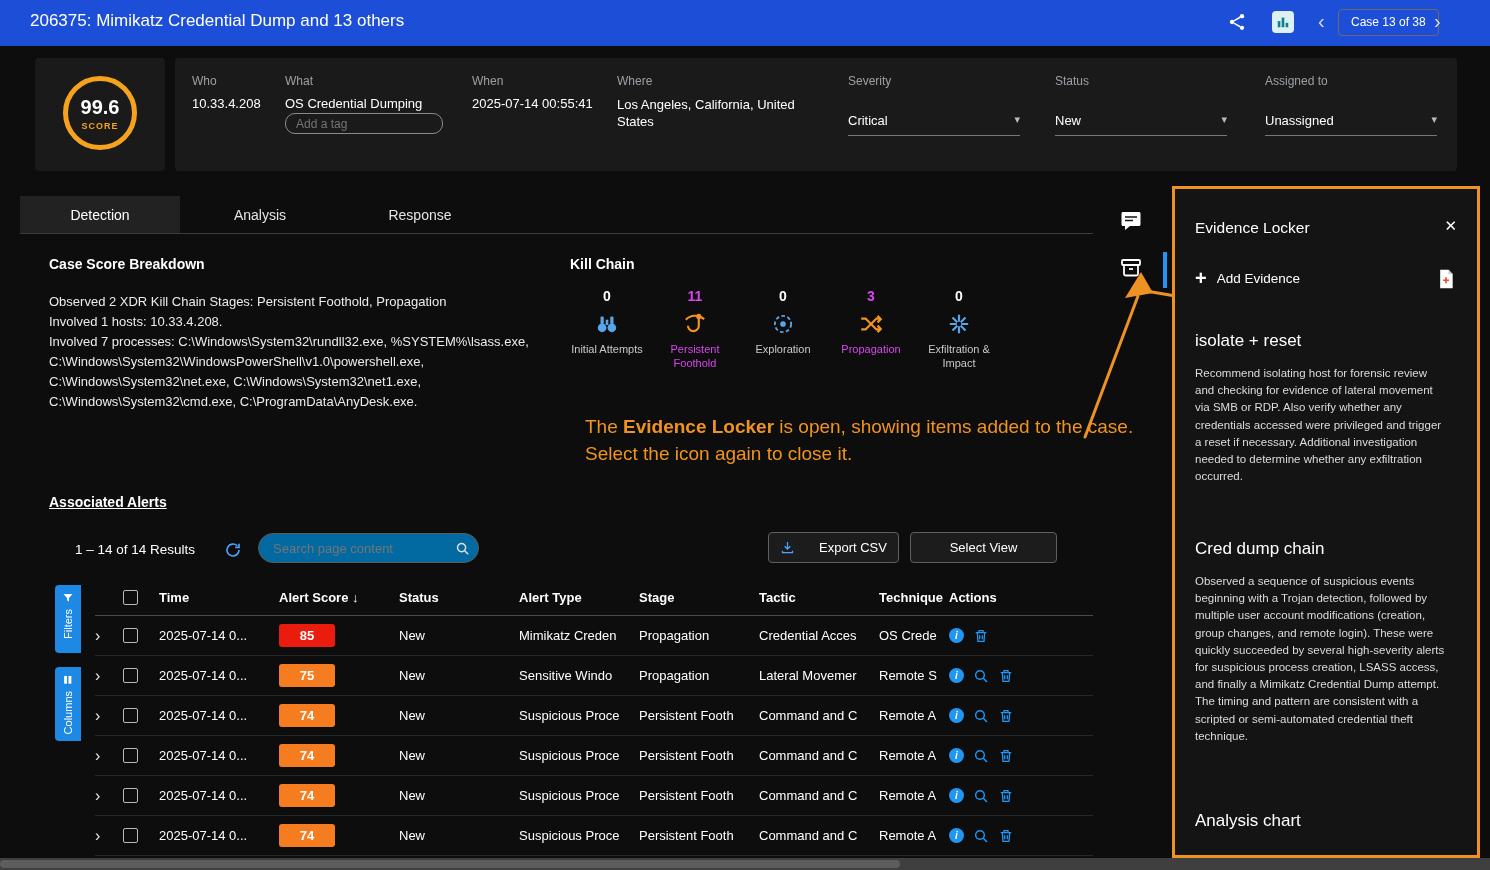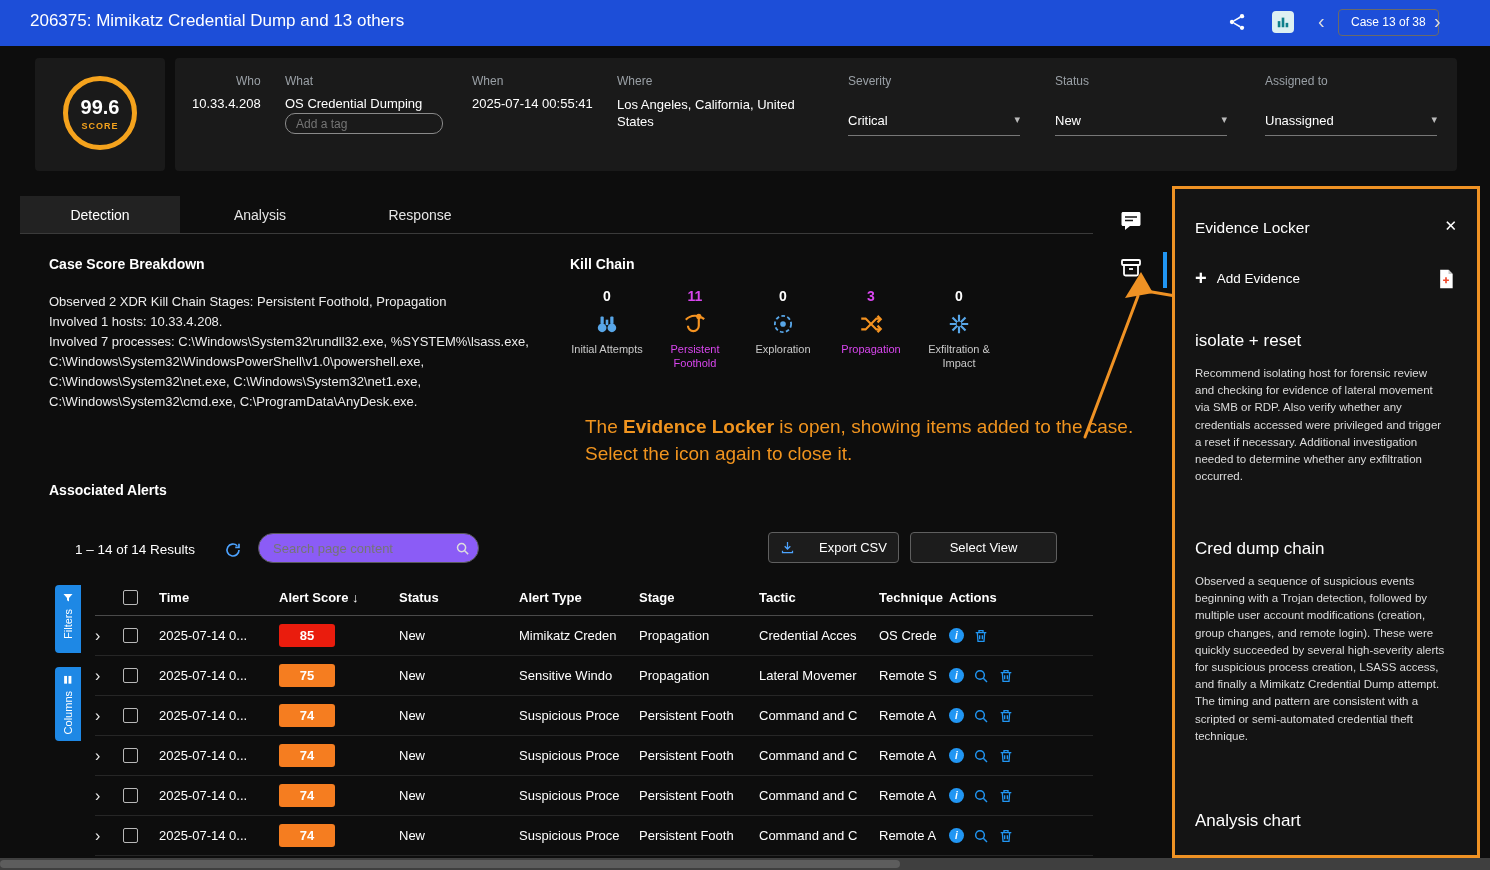--- a/index.html
+++ b/index.html
@@ -48,21 +48,21 @@
   .kc-stage.active .kc-ic { color:#f59321; }
 
   
   .annot { position:absolute; left:585px; top:413px; width:565px; font-size:19px; line-height:27px; color:#f0941f; }
   .annot b { font-weight:bold; }
   .arrow-svg { position:absolute; left:1020px; top:262px; pointer-events:none; }
 
   
   .results { position:absolute; left:75px; top:542px; font-size:13.5px; color:#fff; }
   .refresh { position:absolute; left:224px; top:541px; width:18px; height:18px; cursor:pointer; }
-  .searchbox { position:absolute; left:258px; top:533px; width:221px; height:30px; background:#8b5cf6; border:1px solid #5a5a5a; border-radius:15px; display:flex; align-items:center; }
+  .searchbox { position:absolute; left:258px; top:533px; width:221px; height:30px; background:#0369a1; border:1px solid #5a5a5a; border-radius:15px; display:flex; align-items:center; }
   .searchbox input { flex:1; background:transparent; border:none; outline:none; color:#ddd; font-size:13px; padding:0 6px 0 14px; font-family:"Liberation Sans",sans-serif; }
   .btn { position:absolute; top:532px; height:31px; background:#1c1c1c; border:1px solid #5f5f5f; border-radius:4px; display:flex; align-items:center; justify-content:center; gap:24px; font-size:13px; color:#fff; cursor:pointer; }
 
   
   .table { position:absolute; left:95px; top:580px; width:998px; }
   .trow { display:flex; align-items:center; height:40px; border-bottom:1px solid #262626; cursor:pointer; }
   .thead { height:36px; border-bottom:1px solid #4a4a4a; font-weight:bold; font-size:13px; cursor:default; }
   .c0{width:28px;} .c1{width:36px;} .c2{width:120px;} .c3{width:120px;} .c4{width:120px;} .c5{width:120px;} .c6{width:120px;} .c7{width:120px;} .c8{width:70px;} .c9{width:88px;}
   .cell { overflow:hidden; white-space:nowrap; font-size:13px; color:#fff; }
   .expander { color:#e8e8e8; font-size:16px; cursor:pointer; }
@@ -117,21 +117,21 @@
     <div class="chev" style="left:1434px;">›</div>
   </div>
 
   <div class="card" style="left:35px; top:58px; width:130px; height:113px;"></div>
   <div class="card" style="left:175px; top:58px; width:1282px; height:113px;"></div>
   <div class="score-circle">
     <div class="score-num">99.6</div>
     <div class="score-cap">SCORE</div>
   </div>
 
-  <div class="f-label" style="left:192px; top:74px;margin-left:44px;">Who</div>
+  <div class="f-label" style="left:192px; top:74px;">Who</div>
   <div class="f-val" style="left:192px; top:96px;">10.33.4.208</div>
 
   <div class="f-label" style="left:285px; top:74px;">What</div>
   <div class="f-val" style="left:285px; top:96px;">OS Credential Dumping</div>
   <input class="tag-input" placeholder="Add a tag" style="">
 
   <div class="f-label" style="left:472px; top:74px;">When</div>
   <div class="f-val" style="left:472px; top:96px;">2025-07-14 00:55:41</div>
 
   <div class="f-label" style="left:617px; top:74px;">Where</div>
@@ -245,21 +245,21 @@
 
   <div class="annot">
     <span>The </span><b>Evidence Locker</b><span> is open, showing items added to the case. Select the icon again to close it.</span>
   </div>
   <svg class="arrow-svg" width="260" height="190">
     <path d="M65 175 L118 34" stroke="#ef9224" stroke-width="3" fill="none" stroke-linecap="round"></path>
     <path d="M238 48 L126 29" stroke="#ef9224" stroke-width="3" fill="none" stroke-linecap="round"></path>
     <polygon points="121,10 105,36 133,31" fill="#ef9224"></polygon>
   </svg>
 
-  <div class="sec-title" style="left:49px; top:482px;">Associated Alerts</div>
+  <div class="sec-title" style="left:49px; top:494px;text-decoration:underline;">Associated Alerts</div>
   <div class="results">1 – 14 of 14 Results</div>
   <div class="refresh">
     <svg width="18" height="18" viewBox="0 0 24 24" fill="none" stroke="#4da3ff" stroke-width="2.2">
         <path d="M20 12a8 8 0 1 1-2.4-5.7"></path>
         <path d="M20 3.5v5h-5"></path>
       </svg>
   </div>
   <div class="searchbox">
     <input placeholder="Search page content" style="">
     <span style="margin-right:11px; display:flex;">

